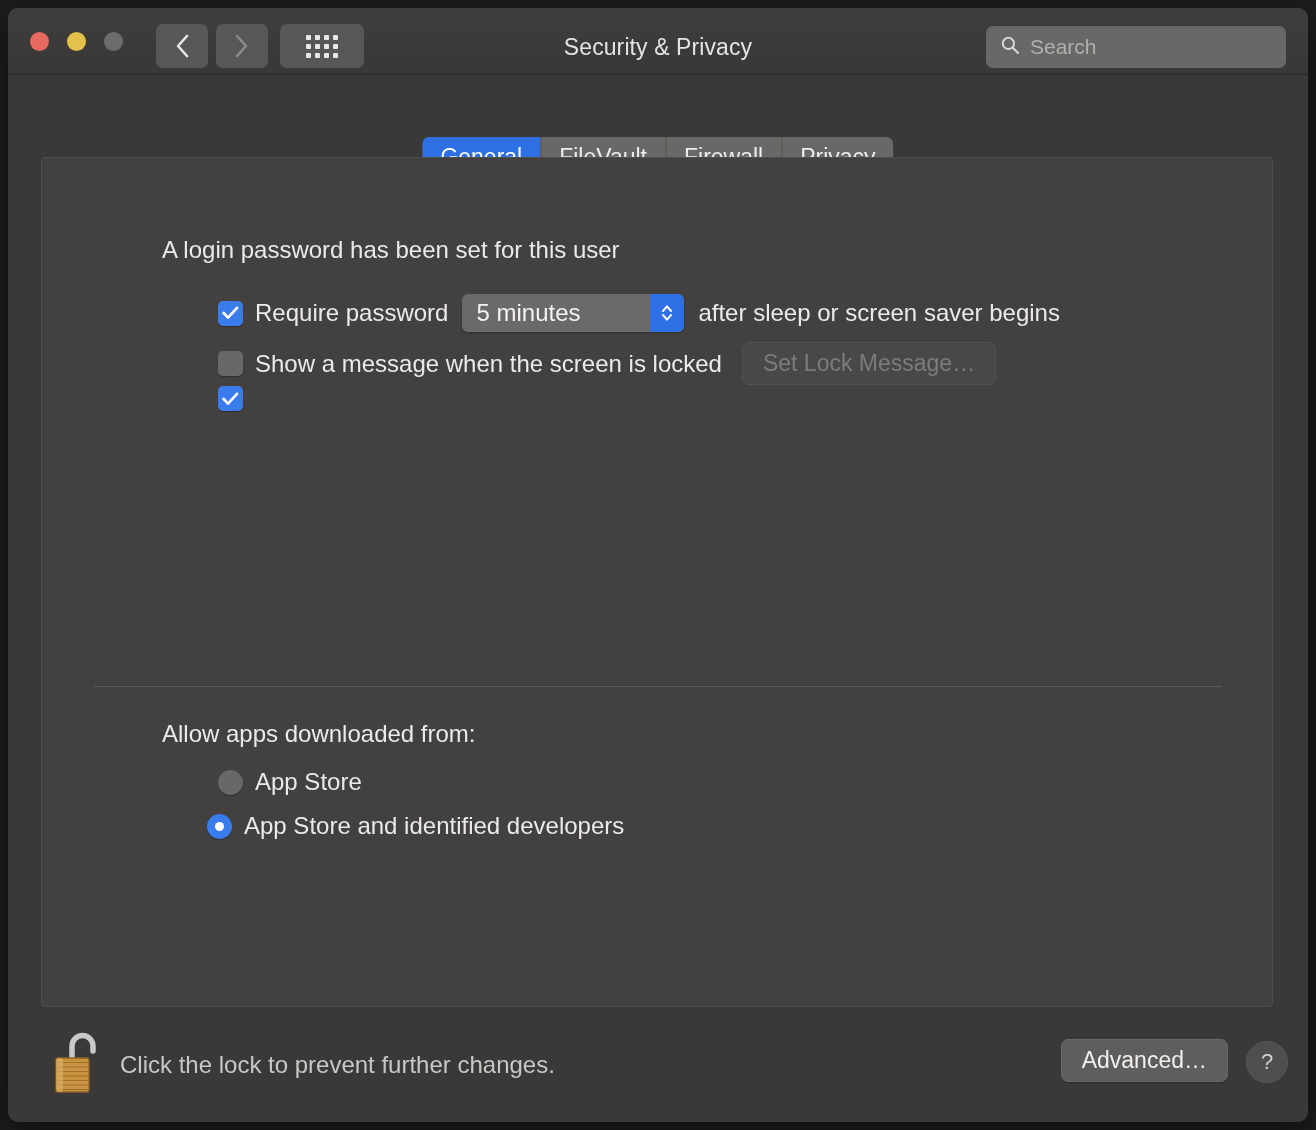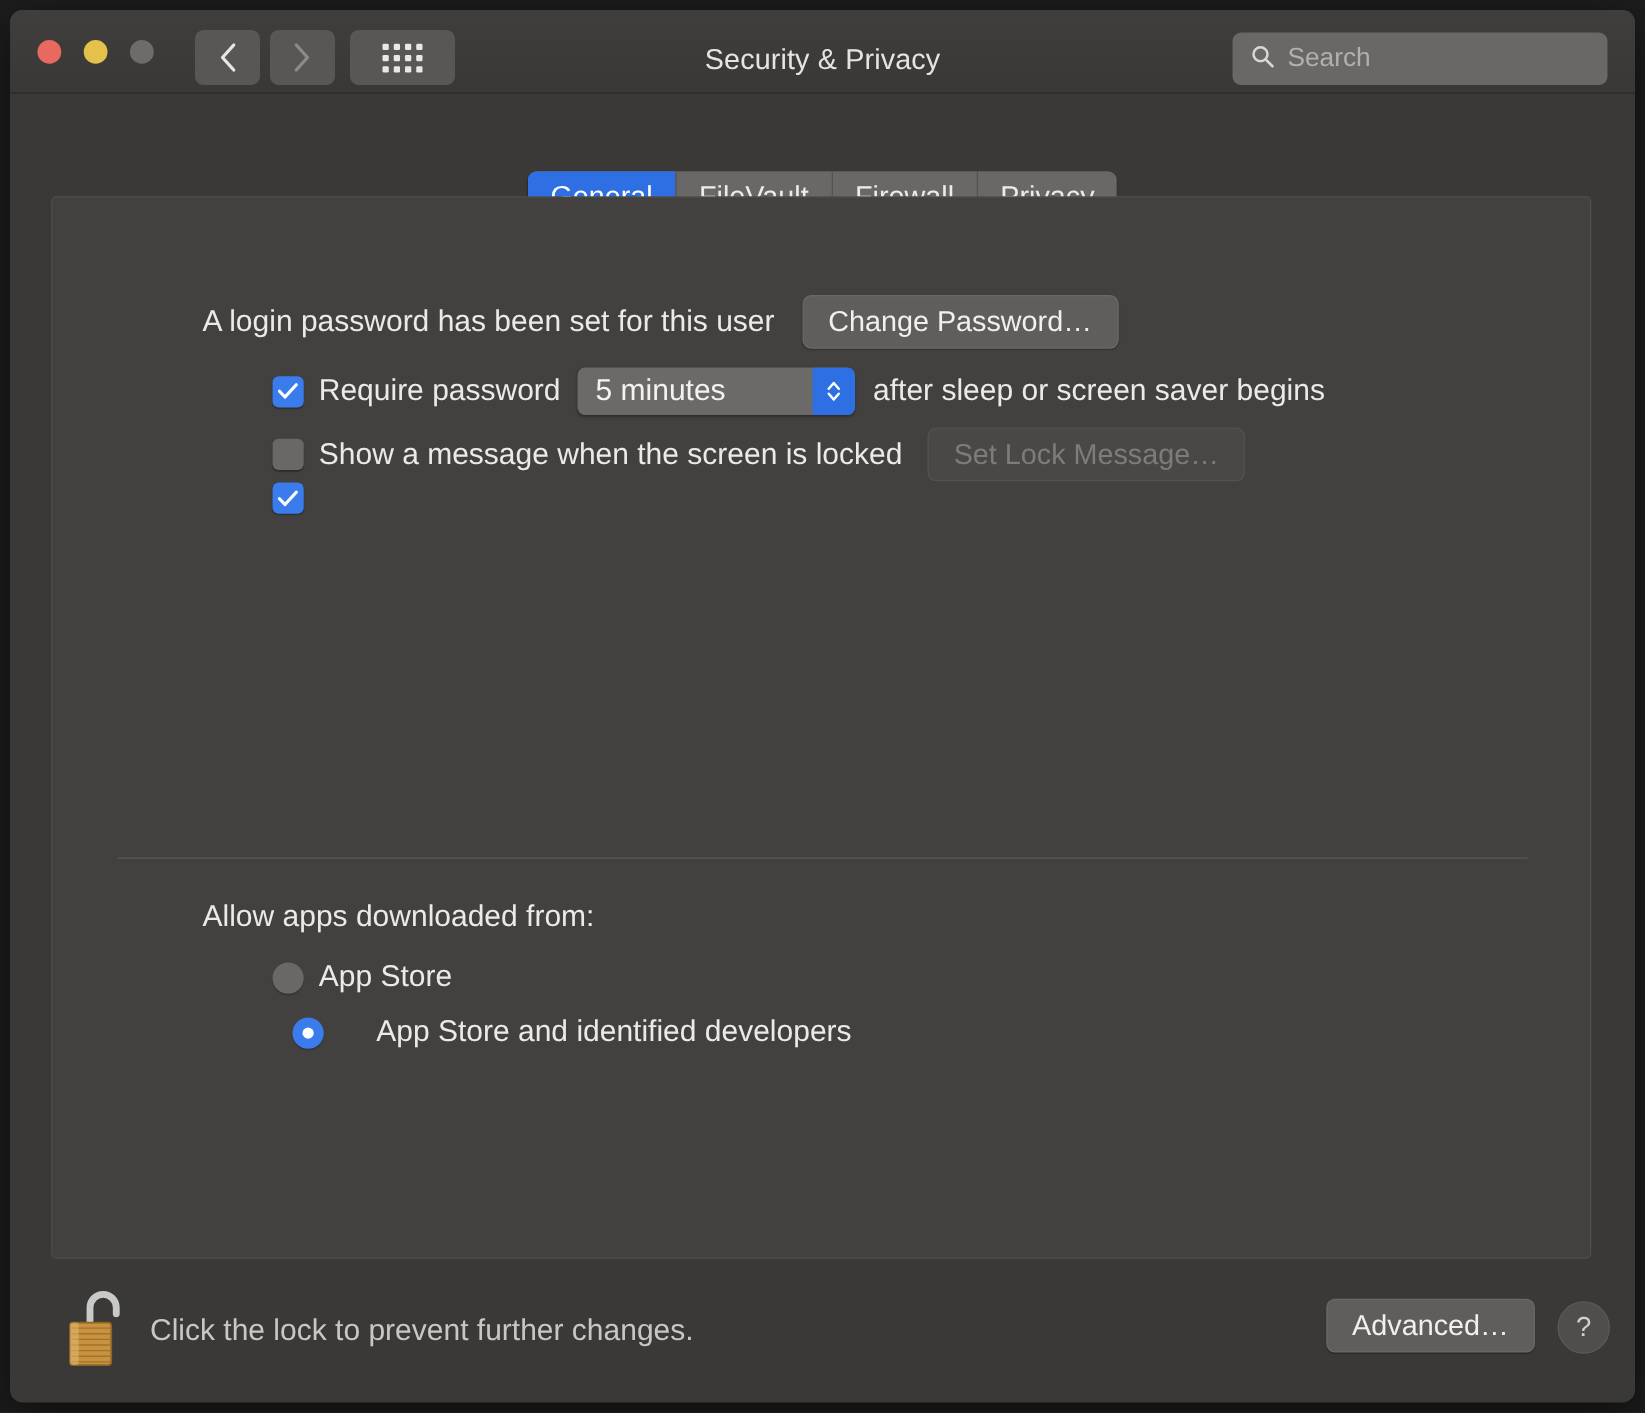--- a/index.html
+++ b/index.html
@@ -392,21 +392,20 @@
       <div class="tab active">General</div>
       <div class="tab">FileVault</div>
       <div class="tab">Firewall</div>
       <div class="tab">Privacy</div>
     </div>
 
     <div class="contentbox">
 
       <div class="row" style="left:120px; top:78px;">
         <span class="txt">A login password has been set for this user</span>
-        <button class="btn" style="margin-left:22px;">Change Password…</button>
       </div>
 
       <div class="row" style="left:176px; top:136px;align-items:center;">
         <span class="cbox">
           <svg width="17" height="14" viewBox="0 0 17 14">
               <path d="M1.6 7 L6 11.6 L15 1.8" fill="none" stroke="#ffffff" stroke-width="2.6" stroke-linecap="round" stroke-linejoin="round"></path>
             </svg>
         </span>
         <span class="txt" style="margin-left:12px;">Require password</span>
         <span class="popup">
@@ -439,21 +438,21 @@
 
       <div class="row" style="left:120px; top:562px;">
         <span class="txt">Allow apps downloaded from:</span>
       </div>
 
       <div class="row" style="left:176px; top:610px;">
         <span class="radio"></span>
         <span class="txt" style="margin-left:12px;">App Store</span>
       </div>
 
-      <div class="row" style="left:192px; top:654px;gap:30px;">
+      <div class="row" style="left:165px; top:654px;">
         <span class="radio on">
           <span class="dot"></span>
         </span>
         <span class="txt" style="margin-left:12px;">App Store and identified developers</span>
       </div>
 
     </div>
 
     <div class="footer">
 

